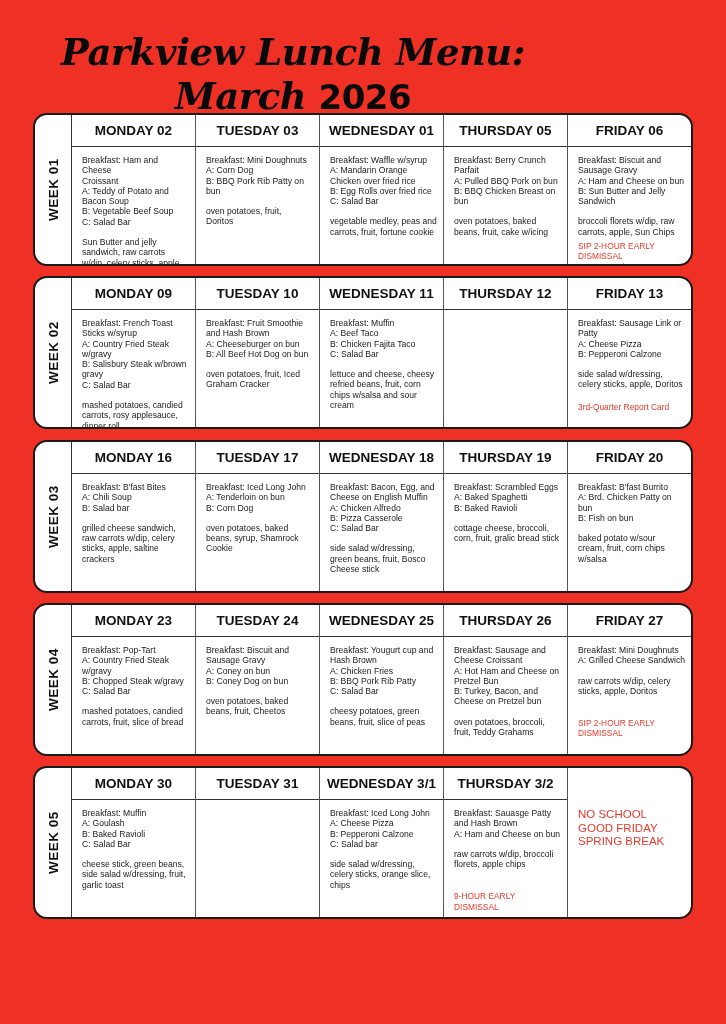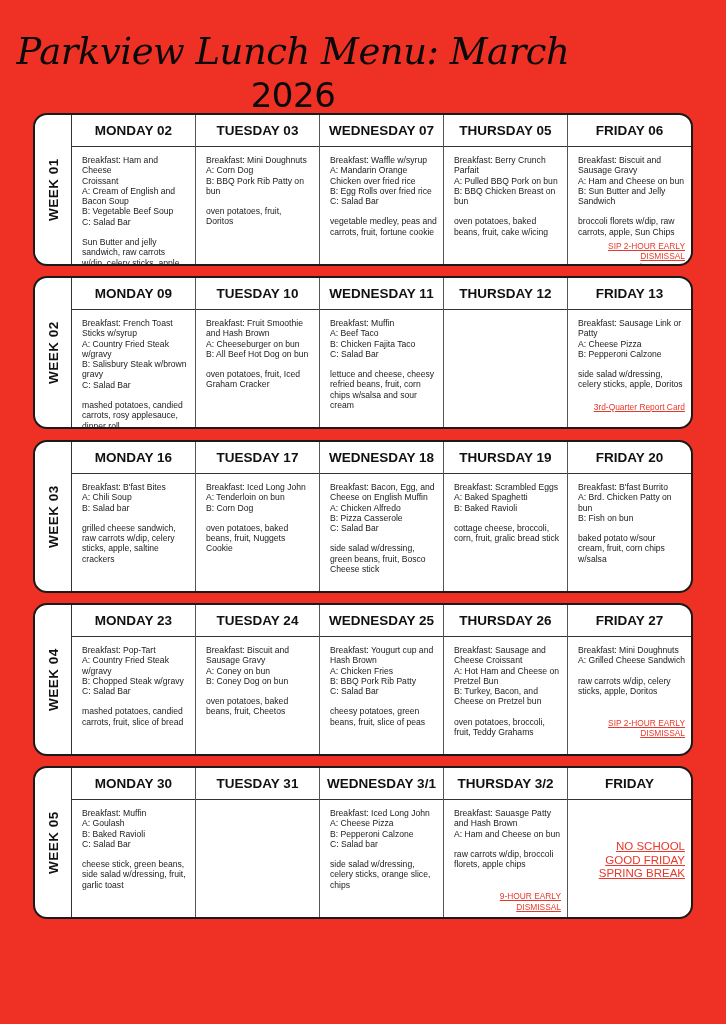--- a/index.html
+++ b/index.html
@@ -9,21 +9,21 @@
     font-family: "Liberation Sans", sans-serif;
     position: relative;
     overflow: hidden;
   }
   .title {
     position: absolute;
     top: 30px; left: 0; width: 586px;
     text-align: center;
     font-family: "DejaVu Serif", serif;
     font-style: italic;
-    font-weight: normal;
+    font-weight: bold;
     font-size: 37px;
     color: #0a0a0a;
     letter-spacing: -0.5px;
   }
   .title .year { font-family: "DejaVu Sans", sans-serif; font-style: normal; font-size: 34px; }
   .week {
     position: absolute;
     left: 33px; width: 660px;
     background: #ffffff;
     border: 2px solid #1a1a1a;
@@ -75,22 +75,21 @@
     padding: 8px 6px 4px 10px;
     font-size: 8.6px;
     line-height: 10.3px;
     color: #1a1a1a;
   }
   .day-body .line { display: block; }
   .day-body .gap { height: 10px; }
   .note {
     display: block;
     color: #e8382b;
-    text-decoration: underline;
-    text-align: right;
+    text-align: left;
     font-size: 8.4px;
     line-height: 10.3px;
     margin-top: 4px;
   }
   .note.big {
     font-size: 11.5px;
     line-height: 13.5px;
     margin-top: 32px;
   }
   .note.spaced { margin-top: 22px; }
@@ -105,21 +104,21 @@
     <div class="week" style="top: 113px; height: 153px;">
       <div class="week-label">
         <span>WEEK 01</span>
       </div>
       <div class="days">
         <div class="day">
           <div class="day-head">MONDAY 02</div>
           <div class="day-body">
             <span class="line">Breakfast: Ham and Cheese</span>
             <span class="line">Croissant</span>
-            <span class="line">A: Cream of English and</span>
+            <span class="line">A: Teddy of Potato and</span>
             <span class="line">Bacon Soup</span>
             <span class="line">B: Vegetable Beef Soup</span>
             <span class="line">C: Salad Bar</span>
             <div class="gap"></div>
             <span class="line">Sun Butter and jelly</span>
             <span class="line">sandwich, raw carrots</span>
             <span class="line">w/dip, celery sticks, apple,</span>
           </div>
         </div>
         <div class="day">
@@ -128,21 +127,21 @@
             <span class="line">Breakfast: Mini Doughnuts</span>
             <span class="line">A: Corn Dog</span>
             <span class="line">B: BBQ Pork Rib Patty on</span>
             <span class="line">bun</span>
             <div class="gap"></div>
             <span class="line">oven potatoes, fruit,</span>
             <span class="line">Doritos</span>
           </div>
         </div>
         <div class="day">
-          <div class="day-head">WEDNESDAY 07</div>
+          <div class="day-head">WEDNESDAY 01</div>
           <div class="day-body">
             <span class="line">Breakfast: Waffle w/syrup</span>
             <span class="line">A: Mandarin Orange</span>
             <span class="line">Chicken over fried rice</span>
             <span class="line">B: Egg Rolls over fried rice</span>
             <span class="line">C: Salad Bar</span>
             <div class="gap"></div>
             <span class="line">vegetable medley, peas and</span>
             <span class="line">carrots, fruit, fortune cookie</span>
           </div>
@@ -261,21 +260,21 @@
           </div>
         </div>
         <div class="day">
           <div class="day-head">TUESDAY 17</div>
           <div class="day-body">
             <span class="line">Breakfast: Iced Long John</span>
             <span class="line">A: Tenderloin on bun</span>
             <span class="line">B: Corn Dog</span>
             <div class="gap"></div>
             <span class="line">oven potatoes, baked</span>
-            <span class="line">beans, fruit, Nuggets</span>
+            <span class="line">beans, syrup, Shamrock</span>
             <span class="line">Cookie</span>
           </div>
         </div>
         <div class="day">
           <div class="day-head">WEDNESDAY 18</div>
           <div class="day-body">
             <span class="line">Breakfast: Bacon, Egg, and</span>
             <span class="line">Cheese on English Muffin</span>
             <span class="line">A: Chicken Alfredo</span>
             <span class="line">B: Pizza Casserole</span>
@@ -422,21 +421,20 @@
             <span class="line">Breakfast: Sauasge Patty</span>
             <span class="line">and Hash Brown</span>
             <span class="line">A: Ham and Cheese on bun</span>
             <div class="gap"></div>
             <span class="line">raw carrots w/dip, broccoli</span>
             <span class="line">florets, apple chips</span>
             <span class="note spaced">9-HOUR EARLY DISMISSAL</span>
           </div>
         </div>
         <div class="day">
-          <div class="day-head">FRIDAY</div>
           <div class="day-body">
             <span class="note big" style="font-size: 11.5px; line-height: 13.5px;">NO SCHOOL</span>
             <span class="note big-cont" style="font-size: 11.5px; line-height: 13.5px; margin-top: 0px;">GOOD FRIDAY</span>
             <span class="note big-cont" style="font-size: 11.5px; line-height: 13.5px; margin-top: 0px;">SPRING BREAK</span>
           </div>
         </div>
       </div>
     </div>
   </div>
 

